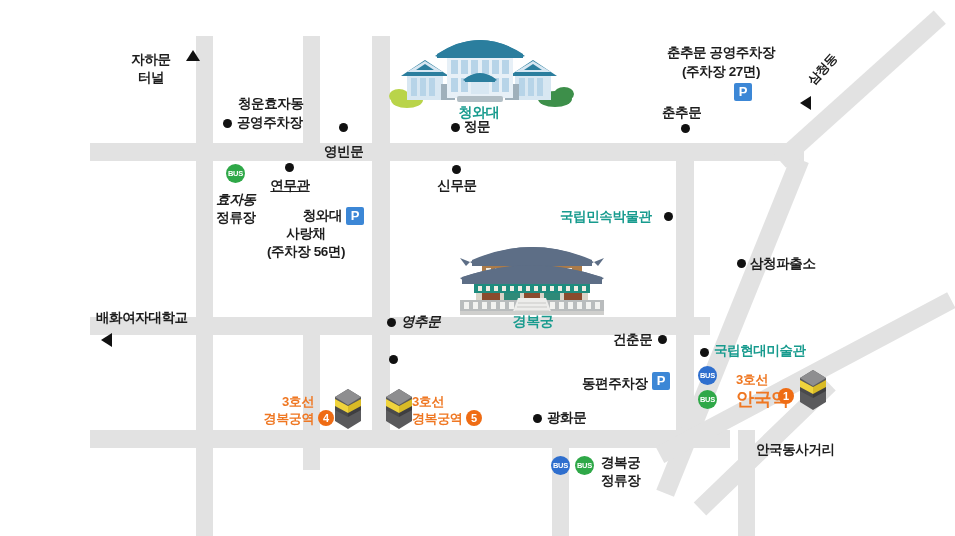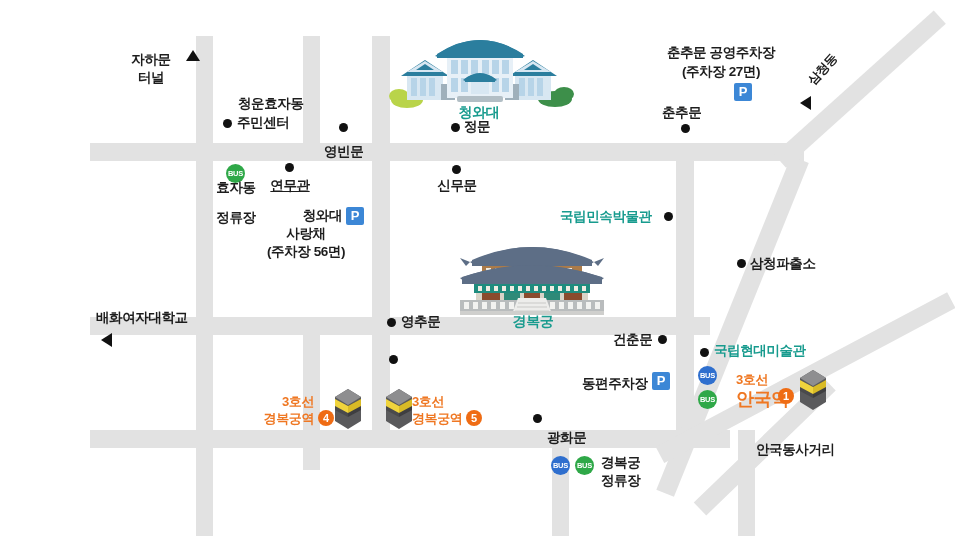--- a/index.html
+++ b/index.html
@@ -276,37 +276,37 @@
     </svg>
   </div>
   <div class="lbl teal c" style="left:478px;top:313px;width:110px;font-size:14px;">경복궁</div>
 
   <div class="lbl c" style="left:116px;top:52px;width:70px;">자하문</div>
   <div class="lbl c" style="left:116px;top:70px;width:70px;">터널</div>
   <div class="tri up" style="left:186px;top:50px;"></div>
 
   <div class="lbl" style="left:238px;top:96px;">청운효자동</div>
   <div class="dot" style="left:223px;top:119px;"></div>
-  <div class="lbl" style="left:237px;top:115px;">주민센터</div>
+  <div class="lbl" style="left:237px;top:115px;">공영주차장</div>
 
   <div class="lbl" style="left:324px;top:104px;margin-top:40px;">영빈문</div>
   <div class="dot" style="left:339px;top:123px;"></div>
 
   <div class="lbl c" style="left:636px;top:45px;width:170px;">춘추문 공영주차장</div>
   <div class="lbl c" style="left:636px;top:64px;width:170px;">(주차장 27면)</div>
   <div class="pico" style="left:734px;top:83px;">P</div>
 
   <div class="lbl" style="left:662px;top:105px;font-family:Liberation Serif, serif;">춘추문</div>
   <div class="dot" style="left:681px;top:124px;"></div>
 
   <div class="lbl rot" style="left:800px;top:62px;width:46px;text-align:center;">삼청동</div>
   <div class="tri left" style="left:800px;top:96px;"></div>
 
   <div class="bus green" style="left:226px;top:164px;">BUS</div>
-  <div class="lbl c" style="left:200px;top:180px;width:72px;">효자동</div>
+  <div class="lbl c" style="left:200px;top:192px;width:72px;font-style:italic;">효자동</div>
   <div class="lbl c" style="left:200px;top:210px;width:72px;">정류장</div>
 
   <div class="dot" style="left:285px;top:163px;"></div>
   <div class="lbl c" style="left:258px;top:178px;width:64px;text-decoration:underline;">연무관</div>
 
   <div class="lbl r" style="left:238px;top:208px;width:104px;">청와대</div>
   <div class="pico" style="left:346px;top:207px;">P</div>
   <div class="lbl c" style="left:270px;top:226px;width:72px;">사랑채</div>
   <div class="lbl c" style="left:248px;top:244px;width:116px;">(주차장 56면)</div>
 
@@ -316,35 +316,35 @@
   <div class="lbl teal" style="left:560px;top:209px;text-align:center;">국립민속박물관</div>
   <div class="dot" style="left:664px;top:212px;"></div>
 
   <div class="dot" style="left:737px;top:259px;"></div>
   <div class="lbl" style="left:750px;top:256px;">삼청파출소</div>
 
   <div class="lbl" style="left:96px;top:310px;">배화여자대학교</div>
   <div class="tri left" style="left:101px;top:333px;"></div>
 
   <div class="dot" style="left:387px;top:318px;"></div>
-  <div class="lbl" style="left:401px;top:314px;">영추문</div>
+  <div class="lbl" style="left:401px;top:314px;font-style:italic;">영추문</div>
 
   <div class="dot" style="left:389px;top:355px;"></div>
 
   <div class="lbl" style="left:613px;top:332px;">건춘문</div>
   <div class="dot" style="left:658px;top:335px;"></div>
 
   <div class="lbl" style="left:582px;top:376px;">동편주차장</div>
   <div class="pico" style="left:652px;top:372px;">P</div>
 
   <div class="dot" style="left:700px;top:348px;"></div>
   <div class="lbl teal" style="left:714px;top:343px;">국립현대미술관</div>
 
   <div class="dot" style="left:533px;top:414px;"></div>
-  <div class="lbl" style="left:547px;top:410px;margin-top:20px;">광화문</div>
+  <div class="lbl" style="left:547px;top:410px;">광화문</div>
 
   <div class="lbl orange r" style="left:236px;top:394px;width:78px;font-size:13px;">3호선</div>
   <div class="lbl orange r" style="left:236px;top:411px;width:78px;font-size:13px;">경복궁역</div>
   <div class="exitnum" style="left:318px;top:410px;">4</div>
   <div class="sub" style="left:331px;top:385px;">
     <svg viewBox="0 0 34 44" width="34" height="44">
       <polygon points="4,12 17,4 30,12 30,36 17,44 4,36" fill="#5a5a5c"></polygon>
       <polygon points="4,12 17,4 30,12 17,20" fill="#8e8e90"></polygon>
       <polygon points="4,14 17,21 17,32 4,25" fill="#4a4a4c"></polygon>
       <polygon points="17,21 30,14 30,25 17,32" fill="#3e3e40"></polygon>

